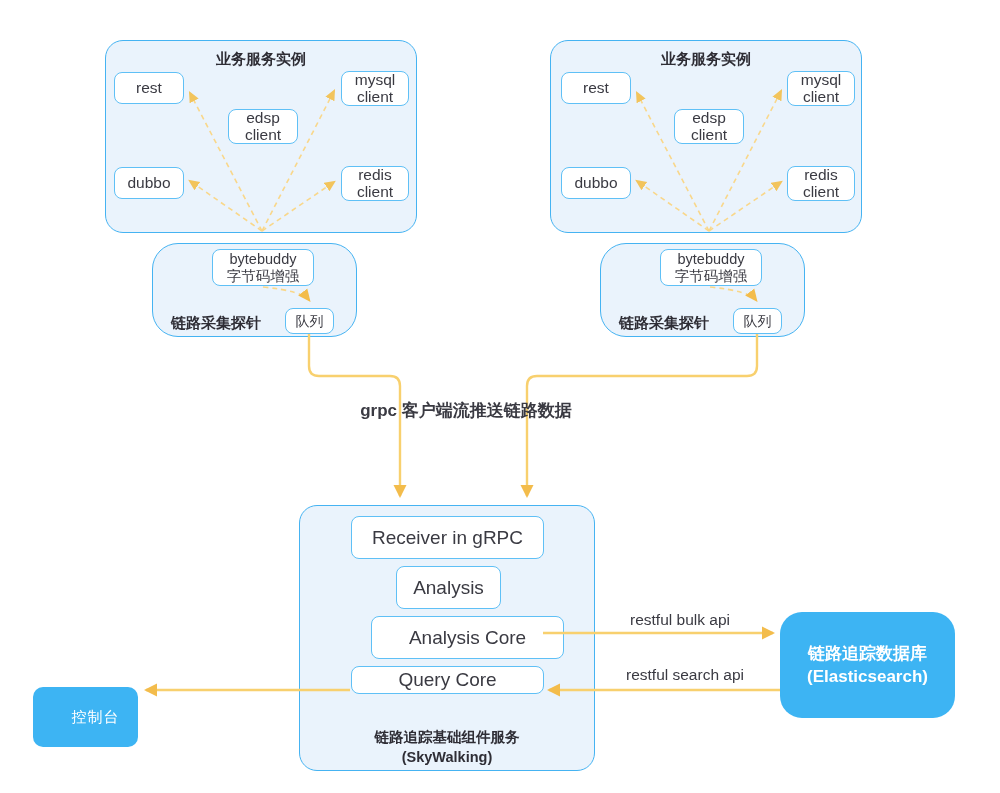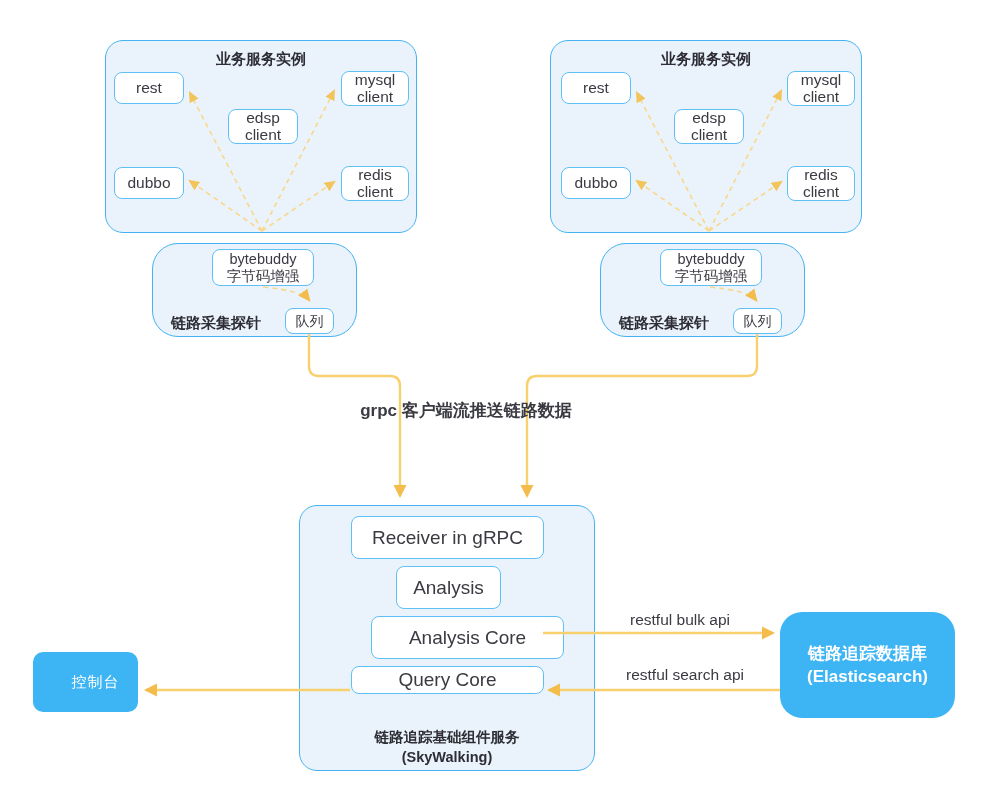--- a/index.html
+++ b/index.html
@@ -36,21 +36,21 @@
   }
   
   .bluebox {
     position:absolute; background:#3DB4F3; color:#ffffff; display:flex;
     flex-direction:column; align-items:center; justify-content:center;
     text-align:center;
   }
   .es { left:780px; top:612px; width:175px; height:106px; border-radius:22px;
         font-size:17px; font-weight:700; line-height:23px; }
   .es .en { font-weight:600; }
-  .console { left:33px; top:652px; width:105px; height:60px; border-radius:10px;
+  .console { left:33px; top:687px; width:105px; height:60px; border-radius:10px;
              font-size:15px; font-weight:500; letter-spacing:1px;padding-left:20px; }
   
   .gtitle {
     position:absolute; left:0; top:9px; width:100%; text-align:center;
     font-size:15px; font-weight:700; color:#2E2D35;
   }
   .probe-label {
     position:absolute; left:18px; top:66px; height:26px; line-height:26px;
     font-size:15px; font-weight:700; color:#2E2D35;
   }

